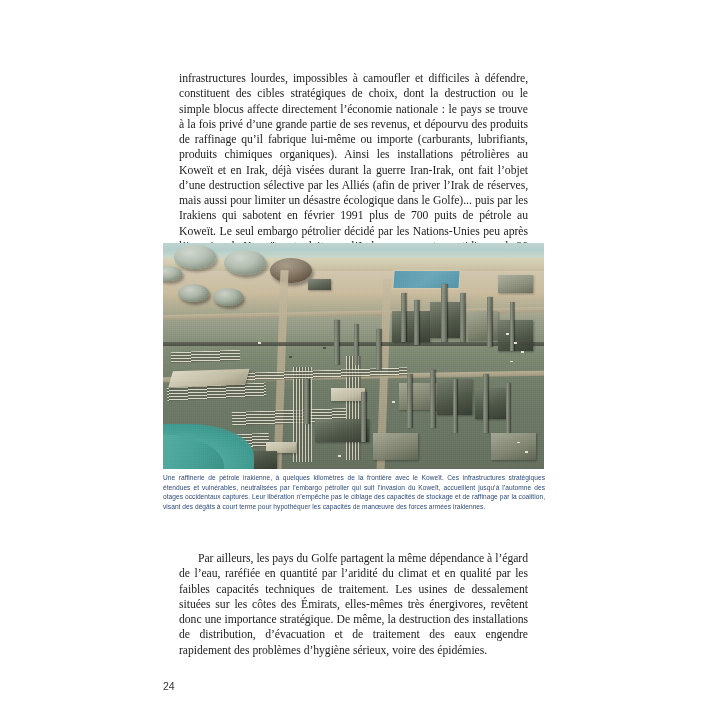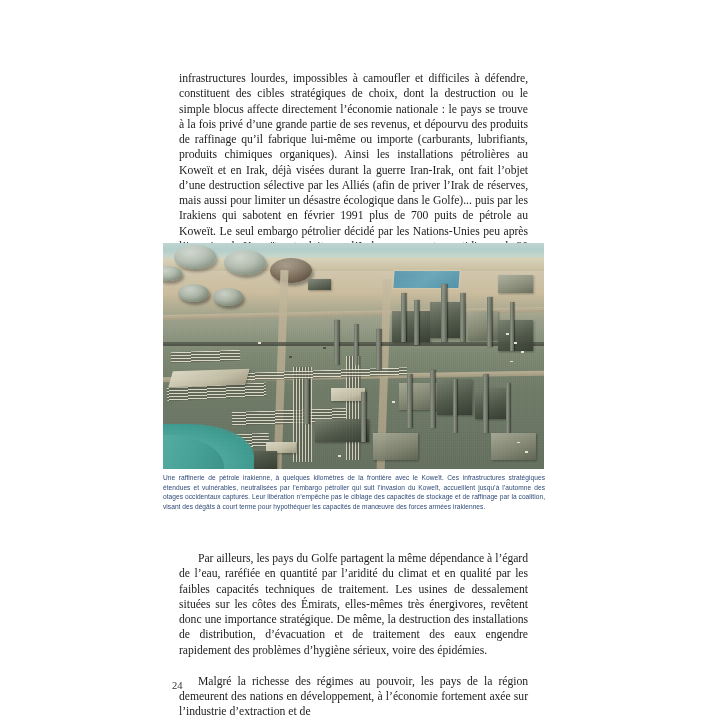--- a/index.html
+++ b/index.html
@@ -203,23 +203,23 @@
 
   .lower {
     position: absolute;
     left: 163px;
     top: 535px;
     width: 381px;
   }
 
   .folio {
     position: absolute;
-    left: 172px;
+    left: 163px;
     top: 680px;
-    font-family: Liberation Serif, serif;
+    font-family: Liberation Sans, sans-serif;
     font-size: 10.5px;
     color: #333333;
   }
 </style>
 </head>
 <body>
 
 <div class="page">
 
   <div class="content">
@@ -306,18 +306,17 @@
 
       <div class="grain"></div>
       <div class="haze"></div>
     </div>
   </div>
 
   <div class="caption">Une raffinerie de pétrole irakienne, à quelques kilomètres de la frontière avec le Koweït. Ces infrastructures stratégiques étendues et vulnérables, neutralisées par l’embargo pétrolier qui suit l’invasion du Koweït, accueillent jusqu’à l’automne des otages occidentaux capturés. Leur libération n’empêche pas le ciblage des capacités de stockage et de raffinage par la coalition, visant des dégâts à court terme pour hypothéquer les capacités de manœuvre des forces armées irakiennes.</div>
 
   <div class="lower">
     <p class="body-par indent">Par ailleurs, les pays du Golfe partagent la même dépendance à l’égard de l’eau, raréfiée en quantité par l’aridité du climat et en qualité par les faibles capacités techniques de traitement. Les usines de dessalement situées sur les côtes des Émirats, elles-mêmes très énergivores, revêtent donc une importance stratégique. De même, la destruction des installations de distribution, d’évacuation et de traitement des eaux engendre rapidement des problèmes d’hygiène sérieux, voire des épidémies.</p>
-    <p class="body-par indent">Malgré la richesse des régimes au pouvoir, les pays de la région demeurent des nations en développement, à l’économie fortement axée sur l’industrie d’extraction et de</p>
   </div>
 
   <div class="folio">24</div>
 
 </div>
 
 </body></html>

